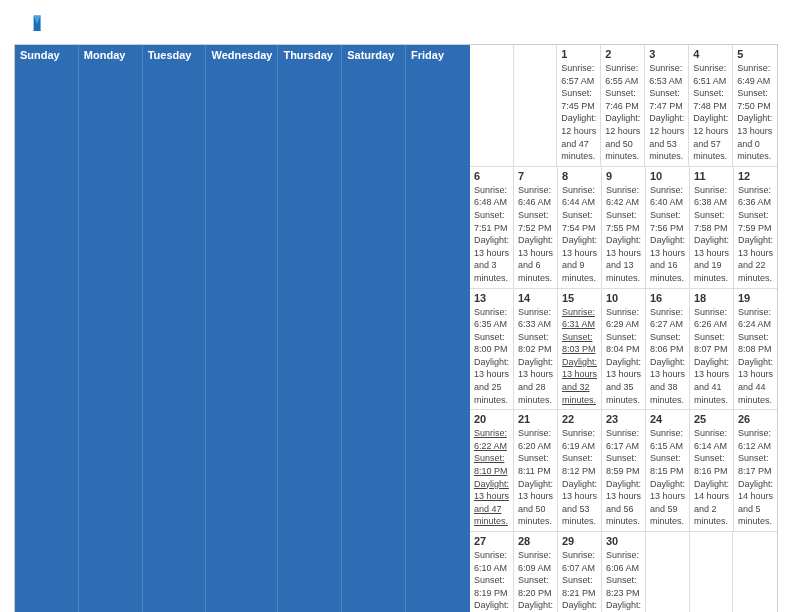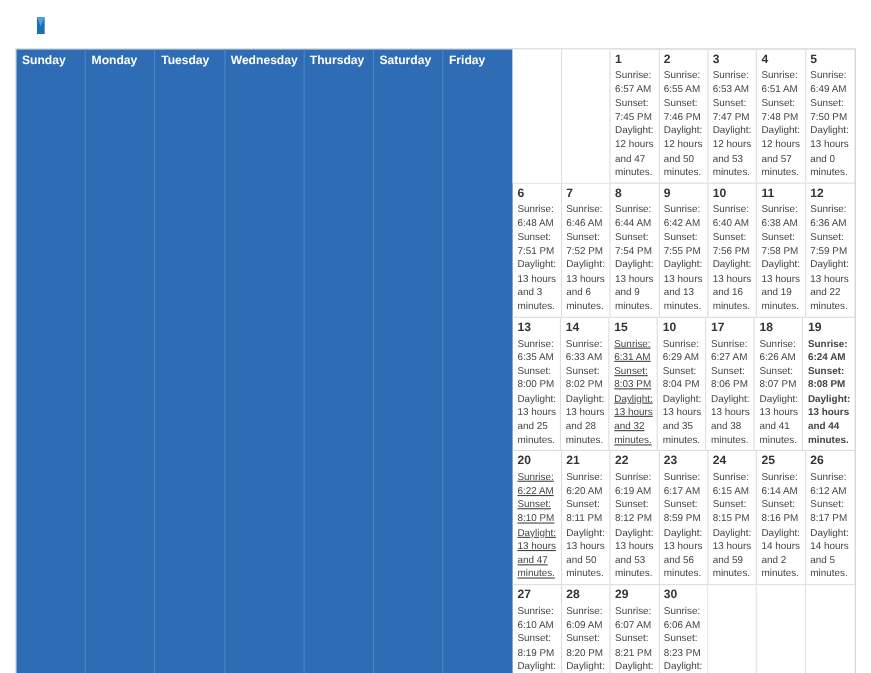--- a/index.html
+++ b/index.html
@@ -246,34 +246,34 @@
 Sunset: 8:03 PM
 Daylight: 13 hours and 32 minutes.</div>
           </div>
           <div class="cal-cell">
             <span class="day-num">10</span>
             <div class="cell-info" style="white-space: pre-line;">Sunrise: 6:29 AM
 Sunset: 8:04 PM
 Daylight: 13 hours and 35 minutes.</div>
           </div>
           <div class="cal-cell">
-            <span class="day-num">17</span>
+            <span class="day-num">16</span>
             <div class="cell-info" style="white-space: pre-line;">Sunrise: 6:27 AM
 Sunset: 8:06 PM
 Daylight: 13 hours and 38 minutes.</div>
           </div>
           <div class="cal-cell">
             <span class="day-num">18</span>
             <div class="cell-info" style="white-space: pre-line;">Sunrise: 6:26 AM
 Sunset: 8:07 PM
 Daylight: 13 hours and 41 minutes.</div>
           </div>
           <div class="cal-cell">
             <span class="day-num">19</span>
-            <div class="cell-info" style="white-space: pre-line; font-weight: bold;">Sunrise: 6:24 AM
+            <div class="cell-info" style="white-space: pre-line;">Sunrise: 6:24 AM
 Sunset: 8:08 PM
 Daylight: 13 hours and 44 minutes.</div>
           </div>
         </div>
         <div class="cal-week">
           <div class="cal-cell">
             <span class="day-num">20</span>
             <div class="cell-info" style="white-space: pre-line; text-decoration: underline;">Sunrise: 6:22 AM
 Sunset: 8:10 PM
 Daylight: 13 hours and 47 minutes.</div>

